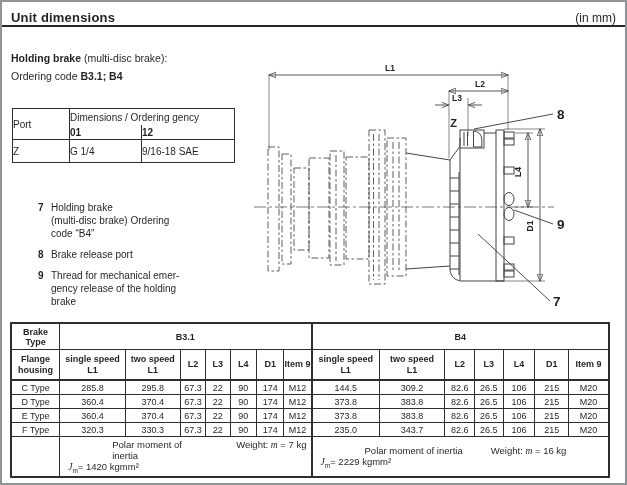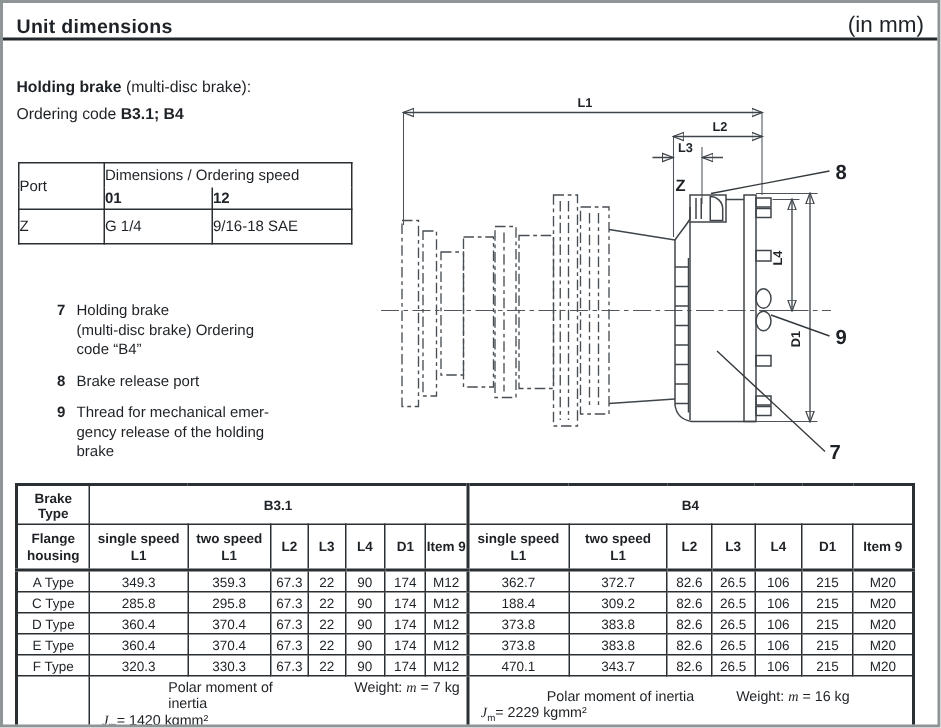--- a/index.html
+++ b/index.html
@@ -9,21 +9,21 @@
     font-family:"Liberation Sans", sans-serif; color:#1e2226; overflow:hidden;
   }
   
   .titlebar {
     position:absolute; top:0; left:0; right:0; height:25px;
     border-bottom:2px solid #23282c;
     display:flex; justify-content:space-between; align-items:flex-end;
     padding:0 9px; box-sizing:border-box;
   }
   .title  { font-size:13px; font-weight:bold; letter-spacing:.2px; }
-  .unit   { font-size:15px; }
+  .unit   { font-size:12px; }
   
   .intro { position:absolute; left:9px; top:48px; font-size:10.5px; line-height:17.5px; }
   
   .port-table {
     position:absolute; left:10px; top:106px;
     border-collapse:collapse; font-size:10px; text-align:left;
     border:1.5px solid #2a2f33;
   }
   .port-table td { border:1px solid #2a2f33; padding:0; }
   .port-table .c-port { width:56px; }
@@ -80,21 +80,21 @@
 
   <div class="intro">
     <div><b>Holding brake</b><span> (multi-disc brake):</span></div>
     <div><span>Ordering code </span><b>B3.1; B4</b></div>
   </div>
 
   <table class="port-table">
     <tbody>
         <tr>
       <td class="c-port" rowspan="2">Port</td>
-      <td class="hdr-dims" colspan="2">Dimensions / Ordering speed</td>
+      <td class="hdr-dims" colspan="2">Dimensions / Ordering gency</td>
     </tr>
     <tr>
       <td class="sub c-01">01</td>
       <td class="sub c-12">12</td>
     </tr>
     <tr class="data">
       <td>Z</td>
       <td>G 1/4</td>
       <td>9/16-18 SAE</td>
     </tr>
@@ -262,46 +262,29 @@
         <th><span>two speed</span><br><span>L1</span></th>
         <th>L2</th>
         <th>L3</th>
         <th>L4</th>
         <th>D1</th>
         <th>Item 9</th>
       </tr>
     </thead>
     <tbody>
         <tr>
-          <td>A Type</td>
-          <td>349.3</td>
-          <td>359.3</td>
-          <td>67.3</td>
-          <td>22</td>
-          <td>90</td>
-          <td>174</td>
-          <td>M12</td>
-          <td class="group-start">362.7</td>
-          <td>372.7</td>
-          <td>82.6</td>
-          <td>26.5</td>
-          <td>106</td>
-          <td>215</td>
-          <td>M20</td>
-        </tr>
-        <tr>
           <td>C Type</td>
           <td>285.8</td>
           <td>295.8</td>
           <td>67.3</td>
           <td>22</td>
           <td>90</td>
           <td>174</td>
           <td>M12</td>
-          <td class="group-start">188.4</td>
+          <td class="group-start">144.5</td>
           <td>309.2</td>
           <td>82.6</td>
           <td>26.5</td>
           <td>106</td>
           <td>215</td>
           <td>M20</td>
         </tr>
         <tr>
           <td>D Type</td>
           <td>360.4</td>
@@ -338,21 +321,21 @@
         </tr>
         <tr>
           <td>F Type</td>
           <td>320.3</td>
           <td>330.3</td>
           <td>67.3</td>
           <td>22</td>
           <td>90</td>
           <td>174</td>
           <td>M12</td>
-          <td class="group-start">470.1</td>
+          <td class="group-start">235.0</td>
           <td>343.7</td>
           <td>82.6</td>
           <td>26.5</td>
           <td>106</td>
           <td>215</td>
           <td>M20</td>
         </tr>
       </tbody>
     <tfoot>
       <tr>

